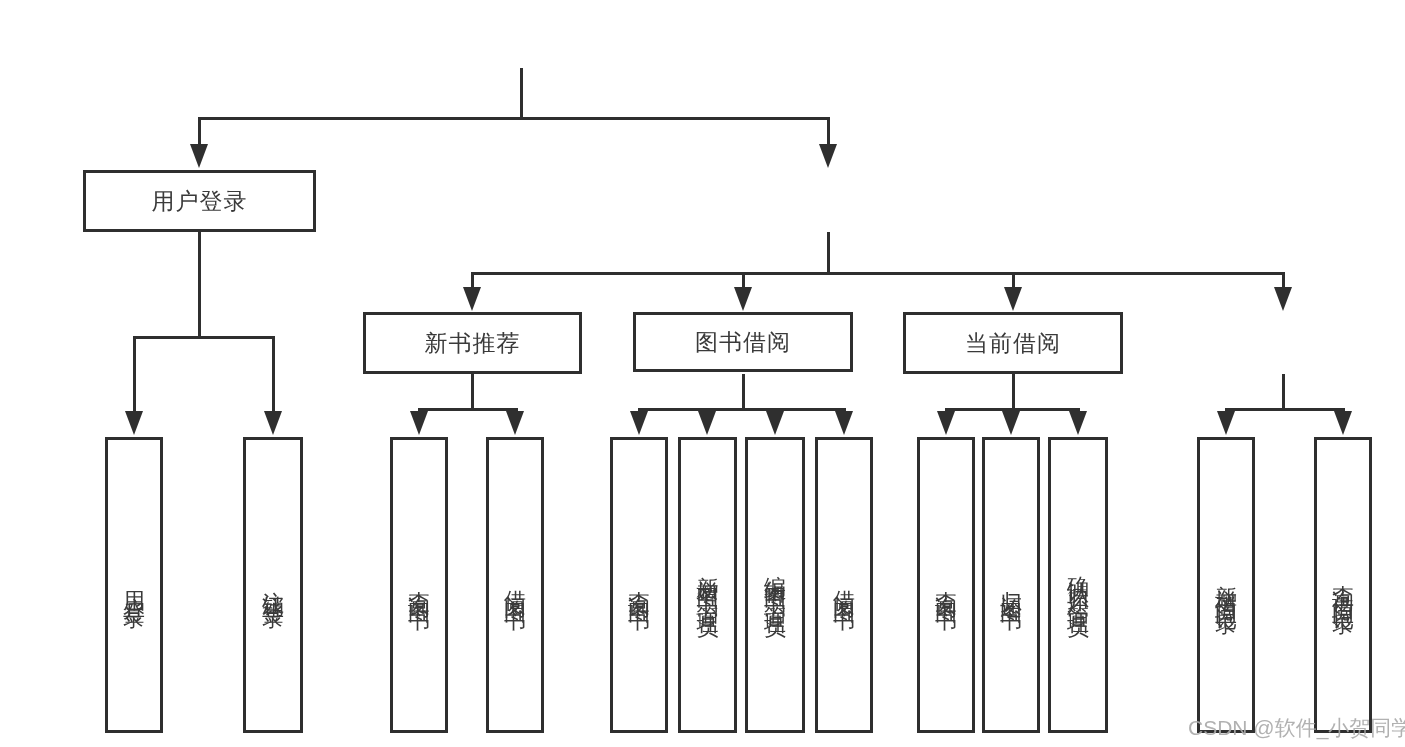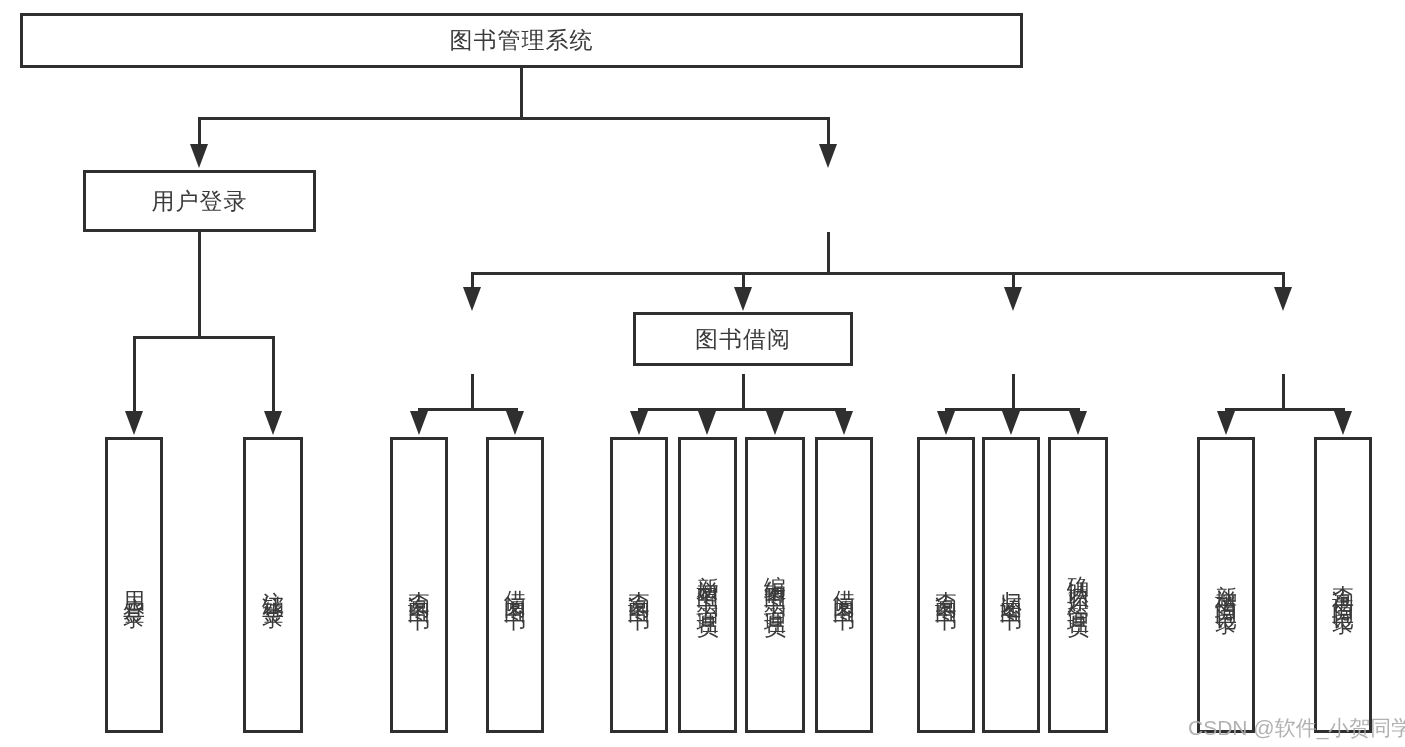--- a/index.html
+++ b/index.html
@@ -37,23 +37,20 @@
   .watermark{
     position:absolute;left:1188px;top:714px;font-size:21px;color:var(--wm);
     z-index:5;white-space:nowrap;opacity:.92;
   }
 </style>
 </head>
 <body>
 
 <div class="canvas">
 
-  <div class="hbox" style="left:20px;top:13px;width:1003px;height:55px;">
-    <span>图书管理系统</span>
-  </div>
 
   <div class="vline" style="left:520px;top:68px;height:49px;"></div>
   <div class="hline" style="left:198px;top:117px;width:632px;"></div>
   <div class="vline" style="left:198px;top:117px;height:30px;"></div>
   <div class="arrow" style="left:190px;top:144px;"></div>
   <div class="vline" style="left:827px;top:117px;height:30px;"></div>
   <div class="arrow" style="left:819px;top:144px;"></div>
 
   <div class="hbox" style="left:83px;top:170px;width:233px;height:62px;">
     <span>用户登录</span>
@@ -77,22 +74,28 @@
   <div class="hline" style="left:471px;top:272px;width:814px;"></div>
   <div class="vline" style="left:471px;top:272px;height:18px;"></div>
   <div class="arrow" style="left:463px;top:287px;"></div>
   <div class="vline" style="left:742px;top:272px;height:18px;"></div>
   <div class="arrow" style="left:734px;top:287px;"></div>
   <div class="vline" style="left:1012px;top:272px;height:18px;"></div>
   <div class="arrow" style="left:1004px;top:287px;"></div>
   <div class="vline" style="left:1282px;top:272px;height:18px;"></div>
   <div class="arrow" style="left:1274px;top:287px;"></div>
 
-  <div class="hbox" style="left:633px;top:312px;width:220px;height:54px;">
+  <div class="hbox" style="left:363px;top:312px;width:219px;height:62px;">
+    <span>新书推荐</span>
+  </div>
+  <div class="hbox" style="left:633px;top:312px;width:220px;height:60px;">
     <span>图书借阅</span>
+  </div>
+  <div class="hbox" style="left:903px;top:312px;width:220px;height:62px;">
+    <span>当前借阅</span>
   </div>
 
   <div class="vline" style="left:471px;top:374px;height:34px;"></div>
   <div class="hline" style="left:418px;top:408px;width:100px;"></div>
   <div class="vline" style="left:418px;top:408px;height:8px;"></div>
   <div class="arrow" style="left:410px;top:411px;"></div>
   <div class="vline" style="left:514px;top:408px;height:8px;"></div>
   <div class="arrow" style="left:506px;top:411px;"></div>
 
   <div class="vbox" style="left:390px;width:58px;">

